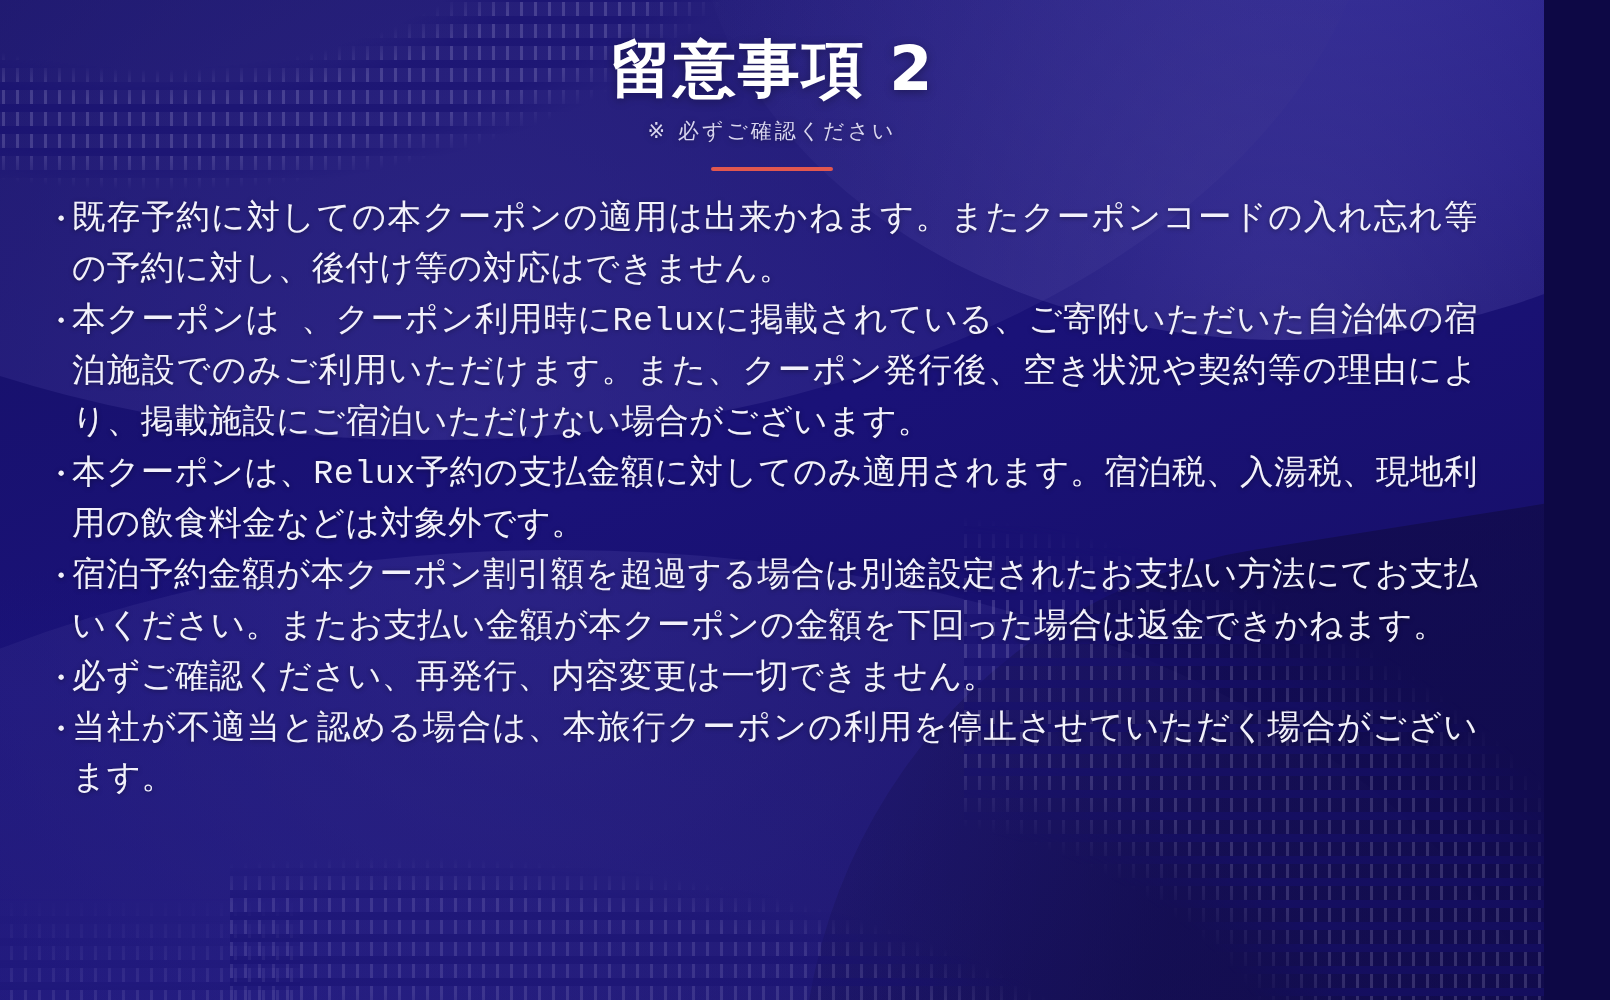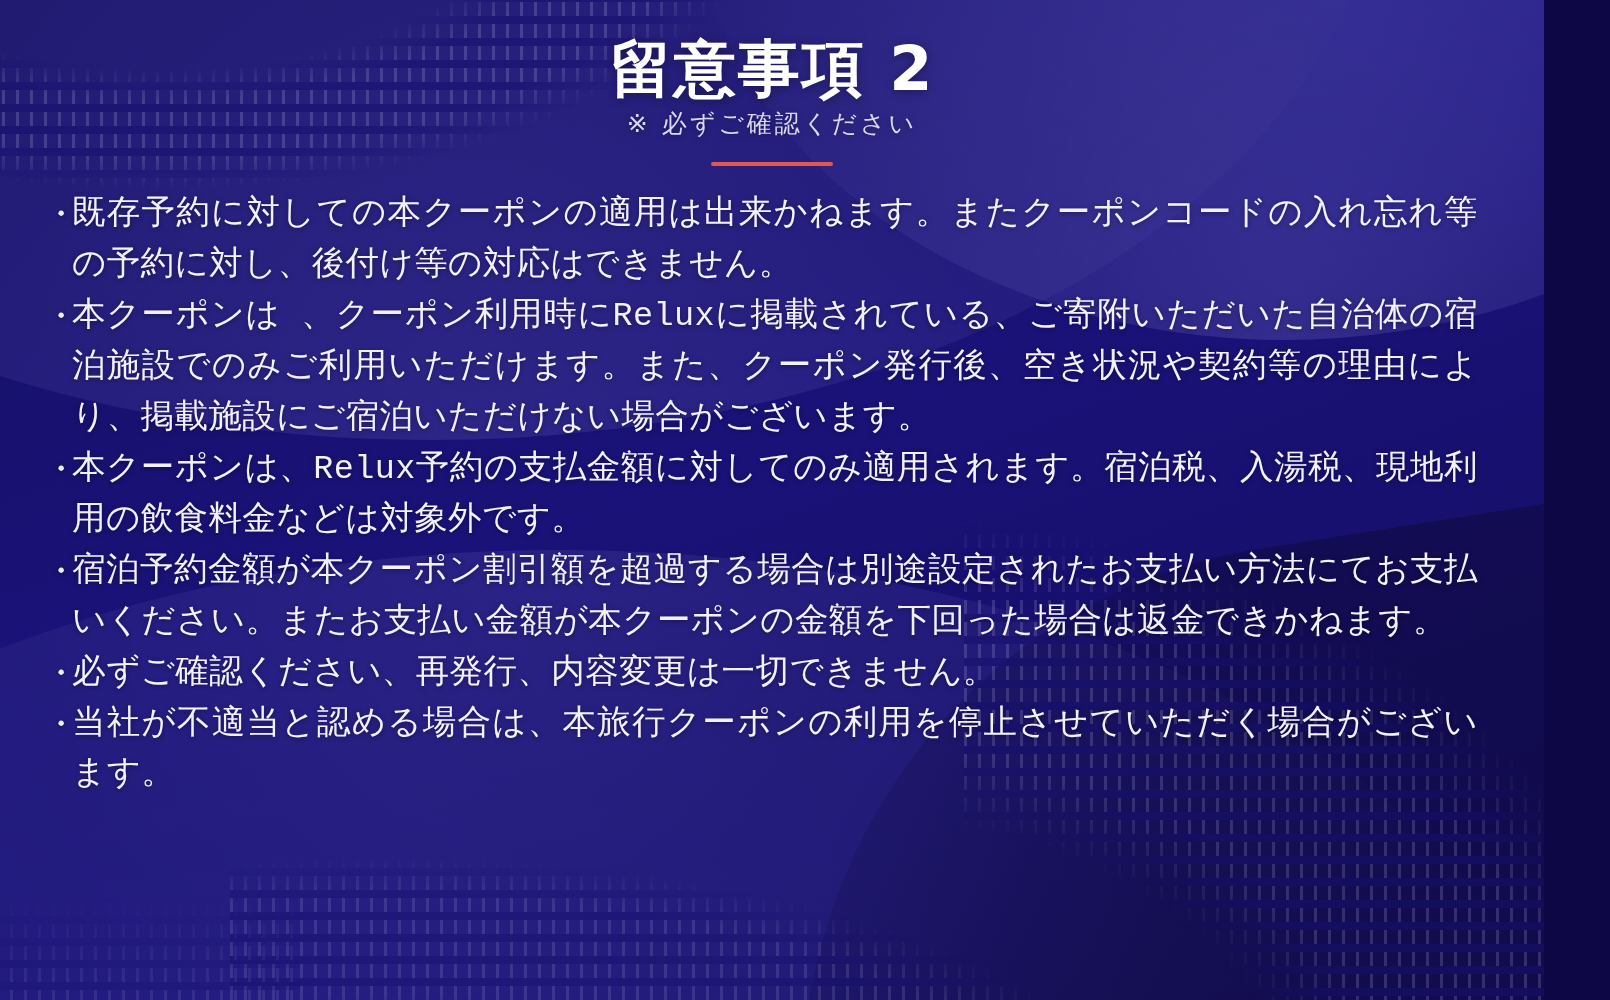--- a/index.html
+++ b/index.html
@@ -148,23 +148,23 @@
     font-size: 62px;
     font-weight: bold;
     letter-spacing: 2px;
     line-height: 1.12;
     text-shadow: 0 2px 10px rgba(0,0,0,0.35);
     margin: 0;
   }
 
   #subtitle {
     color: #d9d6ef;
-    font-size: 25px;
+    font-size: 21px;
     letter-spacing: 3px;
-    margin-top: 4px;
+    margin-top: 14px;
     text-shadow: 0 1px 6px rgba(0,0,0,0.35);
   }
 
   #divider {
     width: 122px;
     height: 4px;
     margin: 22px auto 0 auto;
     background: #e2574f;
     border-radius: 2px;
   }

